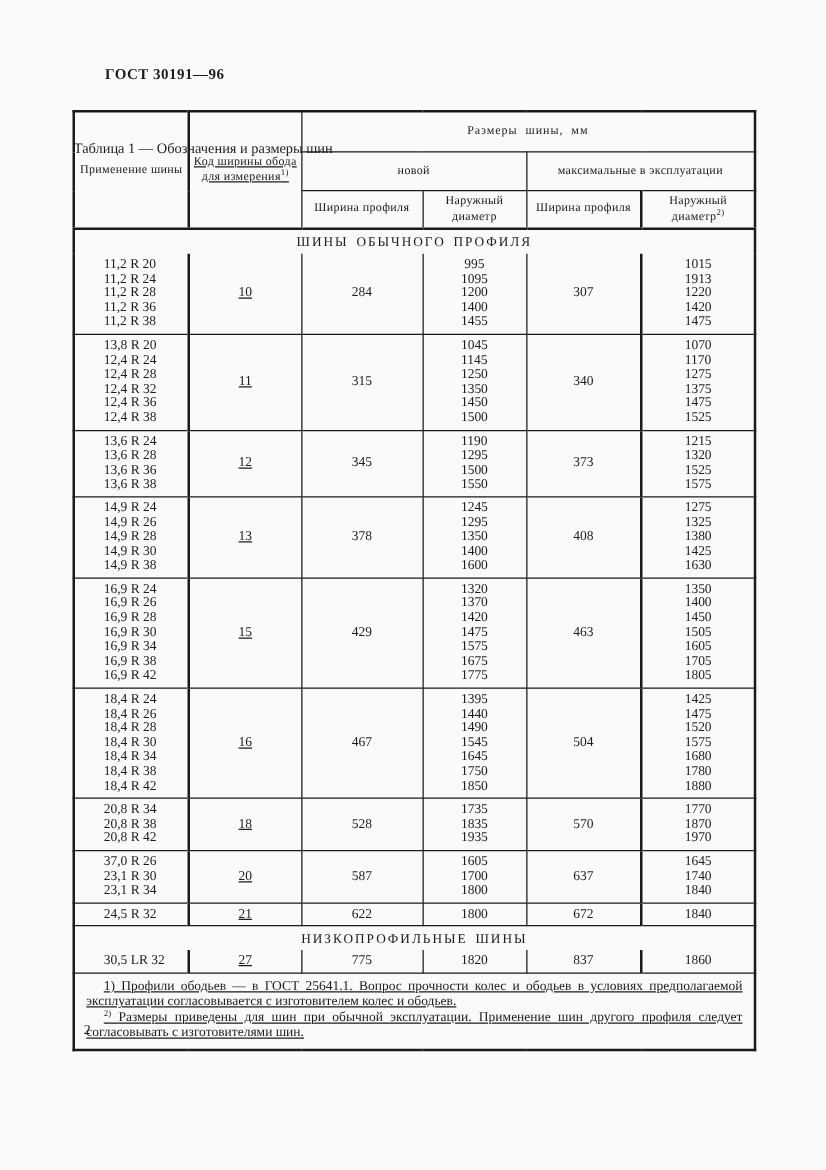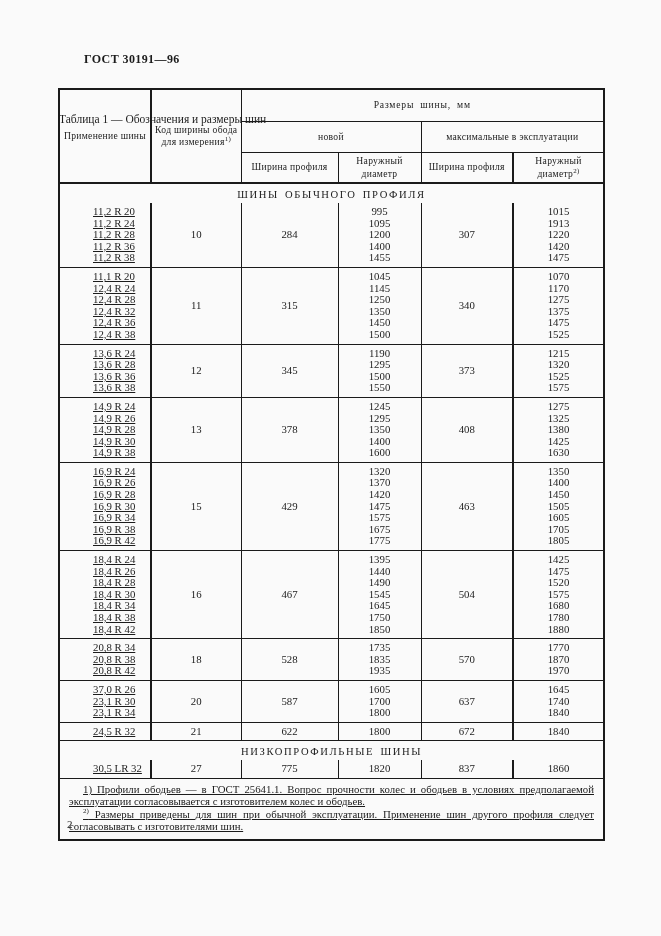--- a/index.html
+++ b/index.html
@@ -20,29 +20,29 @@
   th,td{border:1px solid #1a1a1a;}
   thead th{
     font-weight:normal;font-size:9.6px;line-height:1.3;letter-spacing:.3px;
     padding:2px 3px;text-align:center;vertical-align:middle;border-radius:13px;
   }
   tr.h1 th{height:27px;}
   tr.h2 th{height:26px;}
   tr.h3 th{height:25px;}
   th.bb2{border-bottom:2px solid #1a1a1a;}
   th.tl2,td.tl2{border-left:2px solid #1a1a1a;}
-  th.tl15,td.tl15{border-left:2px solid #1a1a1a;}
+  th.tl15,td.tl15{border-left:2px solid #1a1a1a;text-decoration:underline;}
   .sp{word-spacing:3px;letter-spacing:.8px;}
   sup{font-size:7px;line-height:0;}
   tbody td{
     font-size:10.8px;text-align:center;vertical-align:middle;
     padding:3px 2px;
   }
   .ln{line-height:11.6px;white-space:nowrap;}
-  td.c-des{text-align:left;padding-left:33px;text-decoration:underline;}
+  td.c-des{text-align:left;padding-left:23px;}
   tr.section-row td{
     border-bottom-style:hidden;
     font-size:10.6px;letter-spacing:1.6px;word-spacing:2px;
     padding:5px 2px 3px 2px;text-align:center;margin-left:44px;
   }
   tr.footnote-row td{
     text-align:justify;font-size:10.8px;padding:4px 9px 6px 9px;text-decoration:underline;
   }
   .fn{margin:0;line-height:12.4px;text-indent:14px;}
   .fn-marker{white-space:nowrap;}
@@ -117,21 +117,21 @@
         <td class="tl2">
           <div class="ln">1015</div>
           <div class="ln">1913</div>
           <div class="ln">1220</div>
           <div class="ln">1420</div>
           <div class="ln">1475</div>
         </td>
       </tr>
       <tr class="group-row">
         <td class="c-des">
-          <div class="ln">11,1 R 20</div>
+          <div class="ln">13,8 R 20</div>
           <div class="ln">12,4 R 24</div>
           <div class="ln">12,4 R 28</div>
           <div class="ln">12,4 R 32</div>
           <div class="ln">12,4 R 36</div>
           <div class="ln">12,4 R 38</div>
         </td>
         <td class="tl15">
           <div class="ln">11</div>
         </td>
         <td class="">

